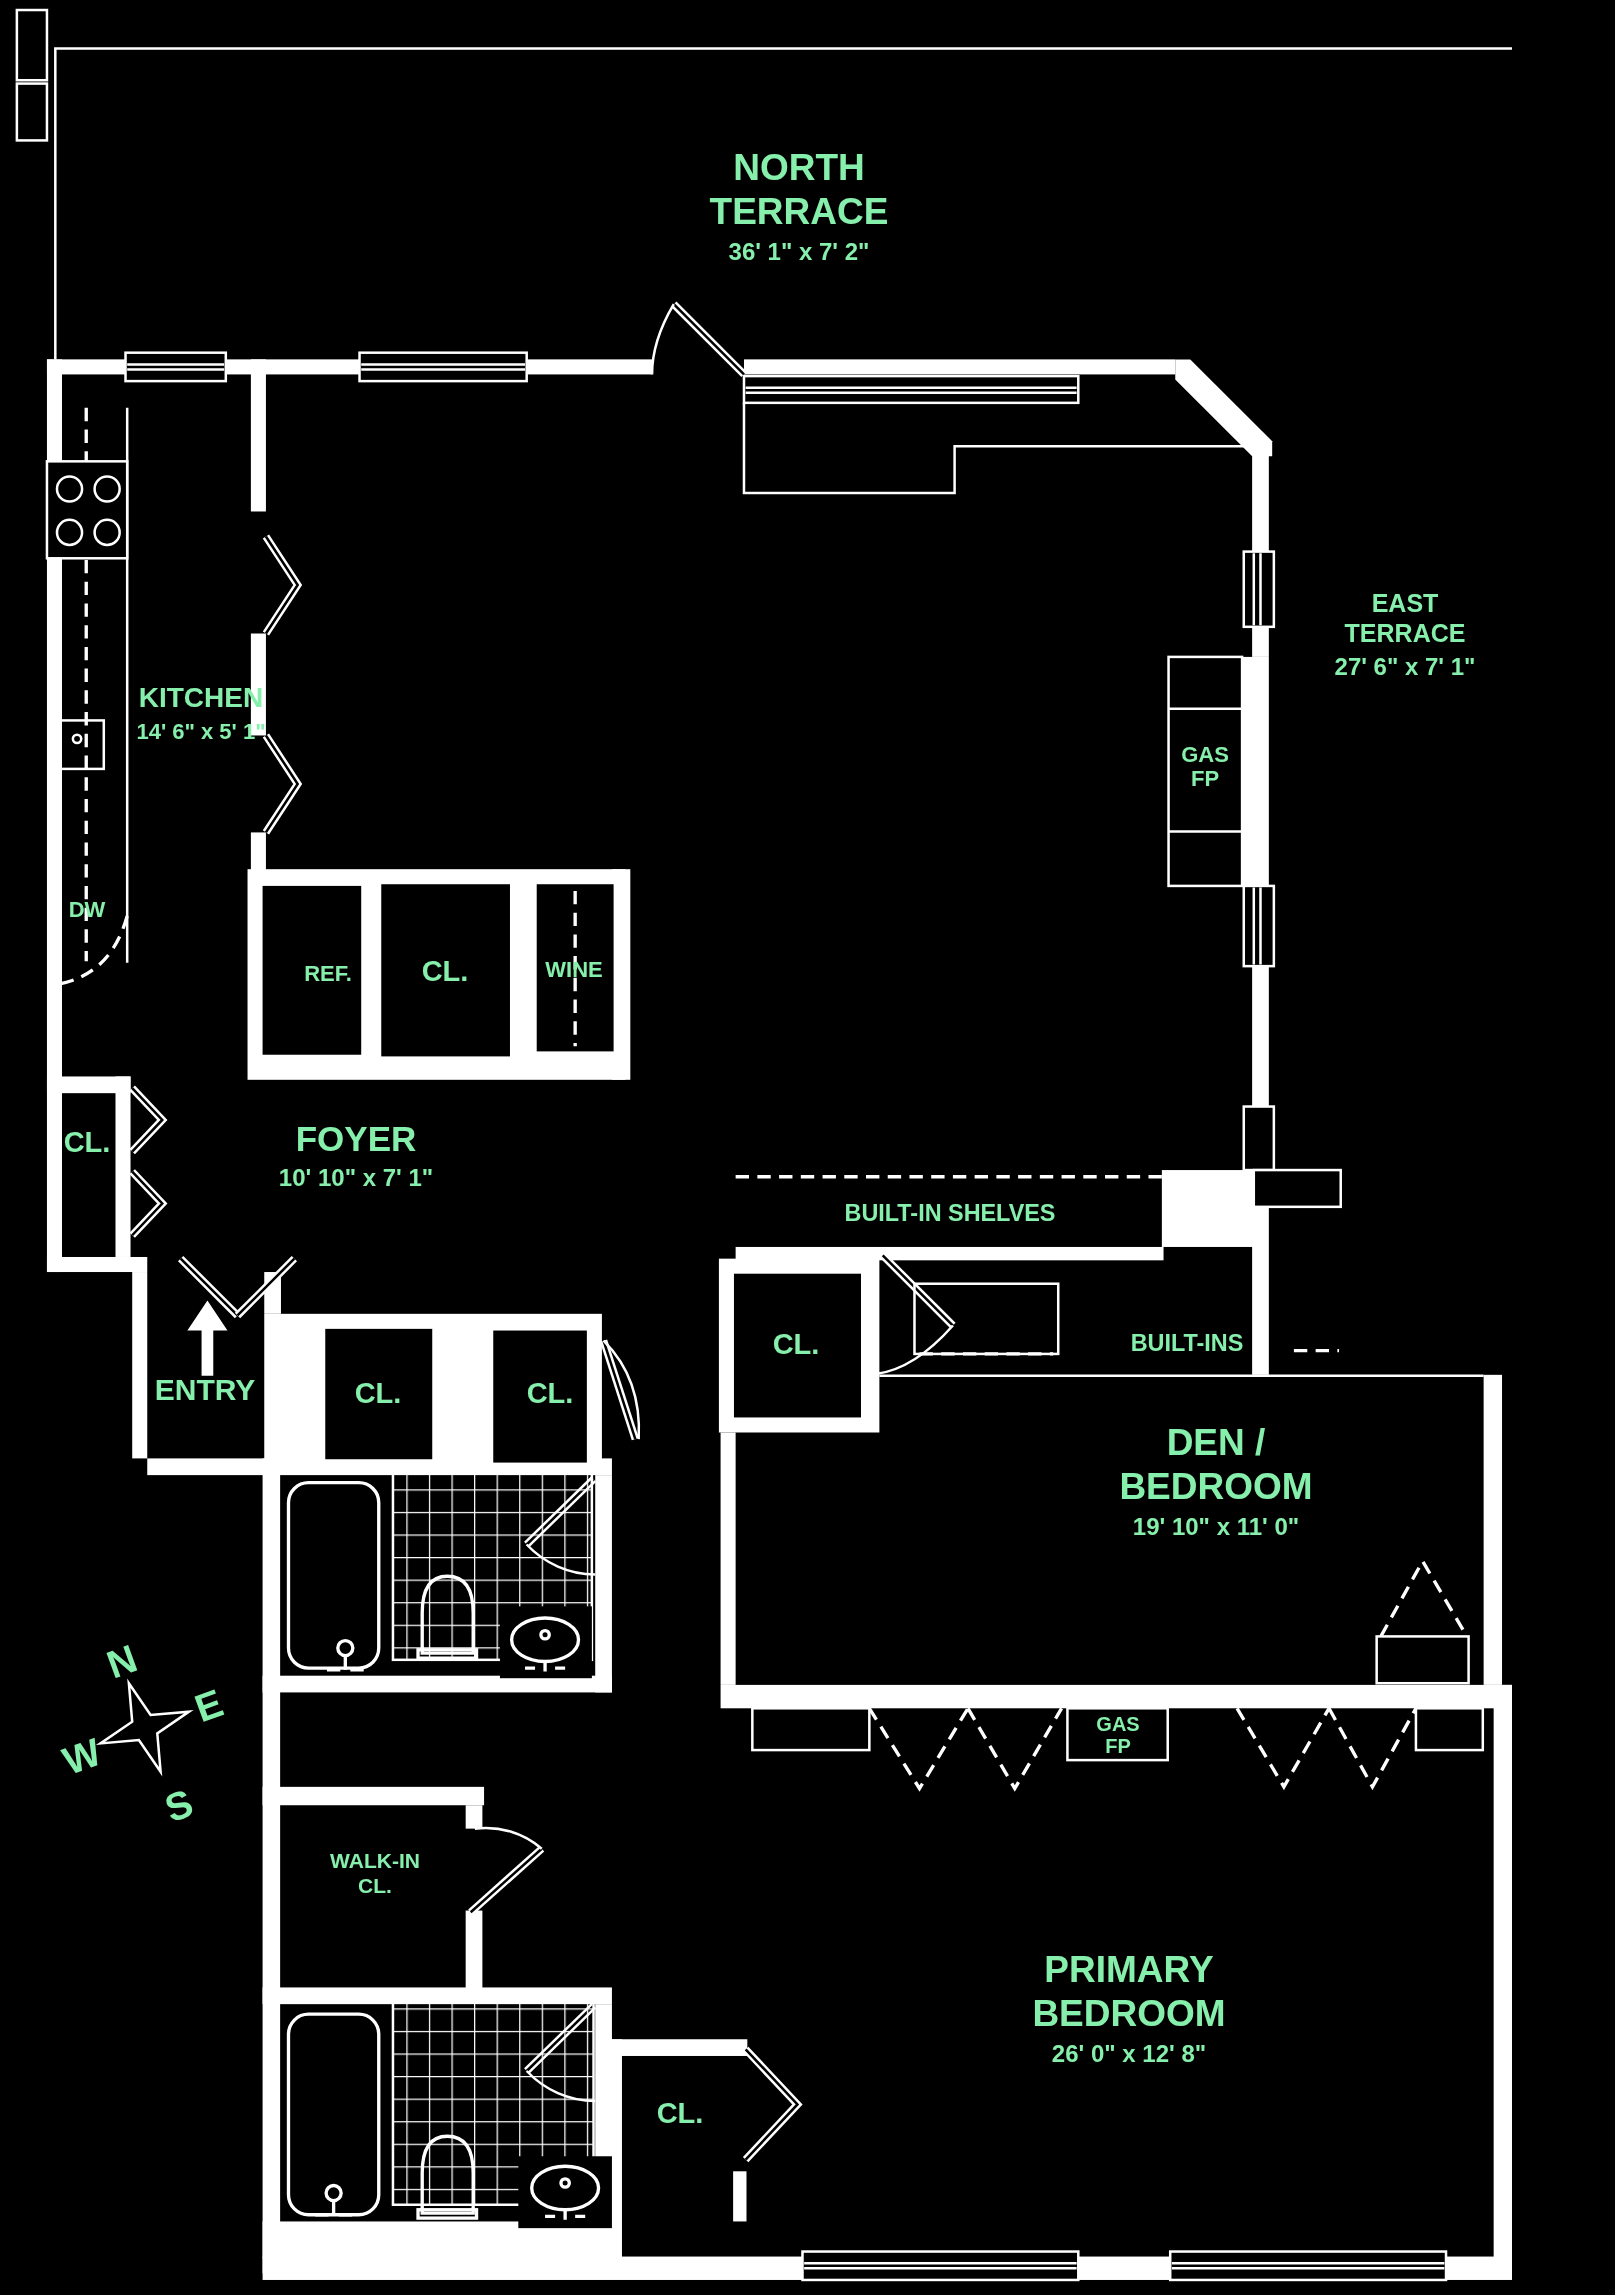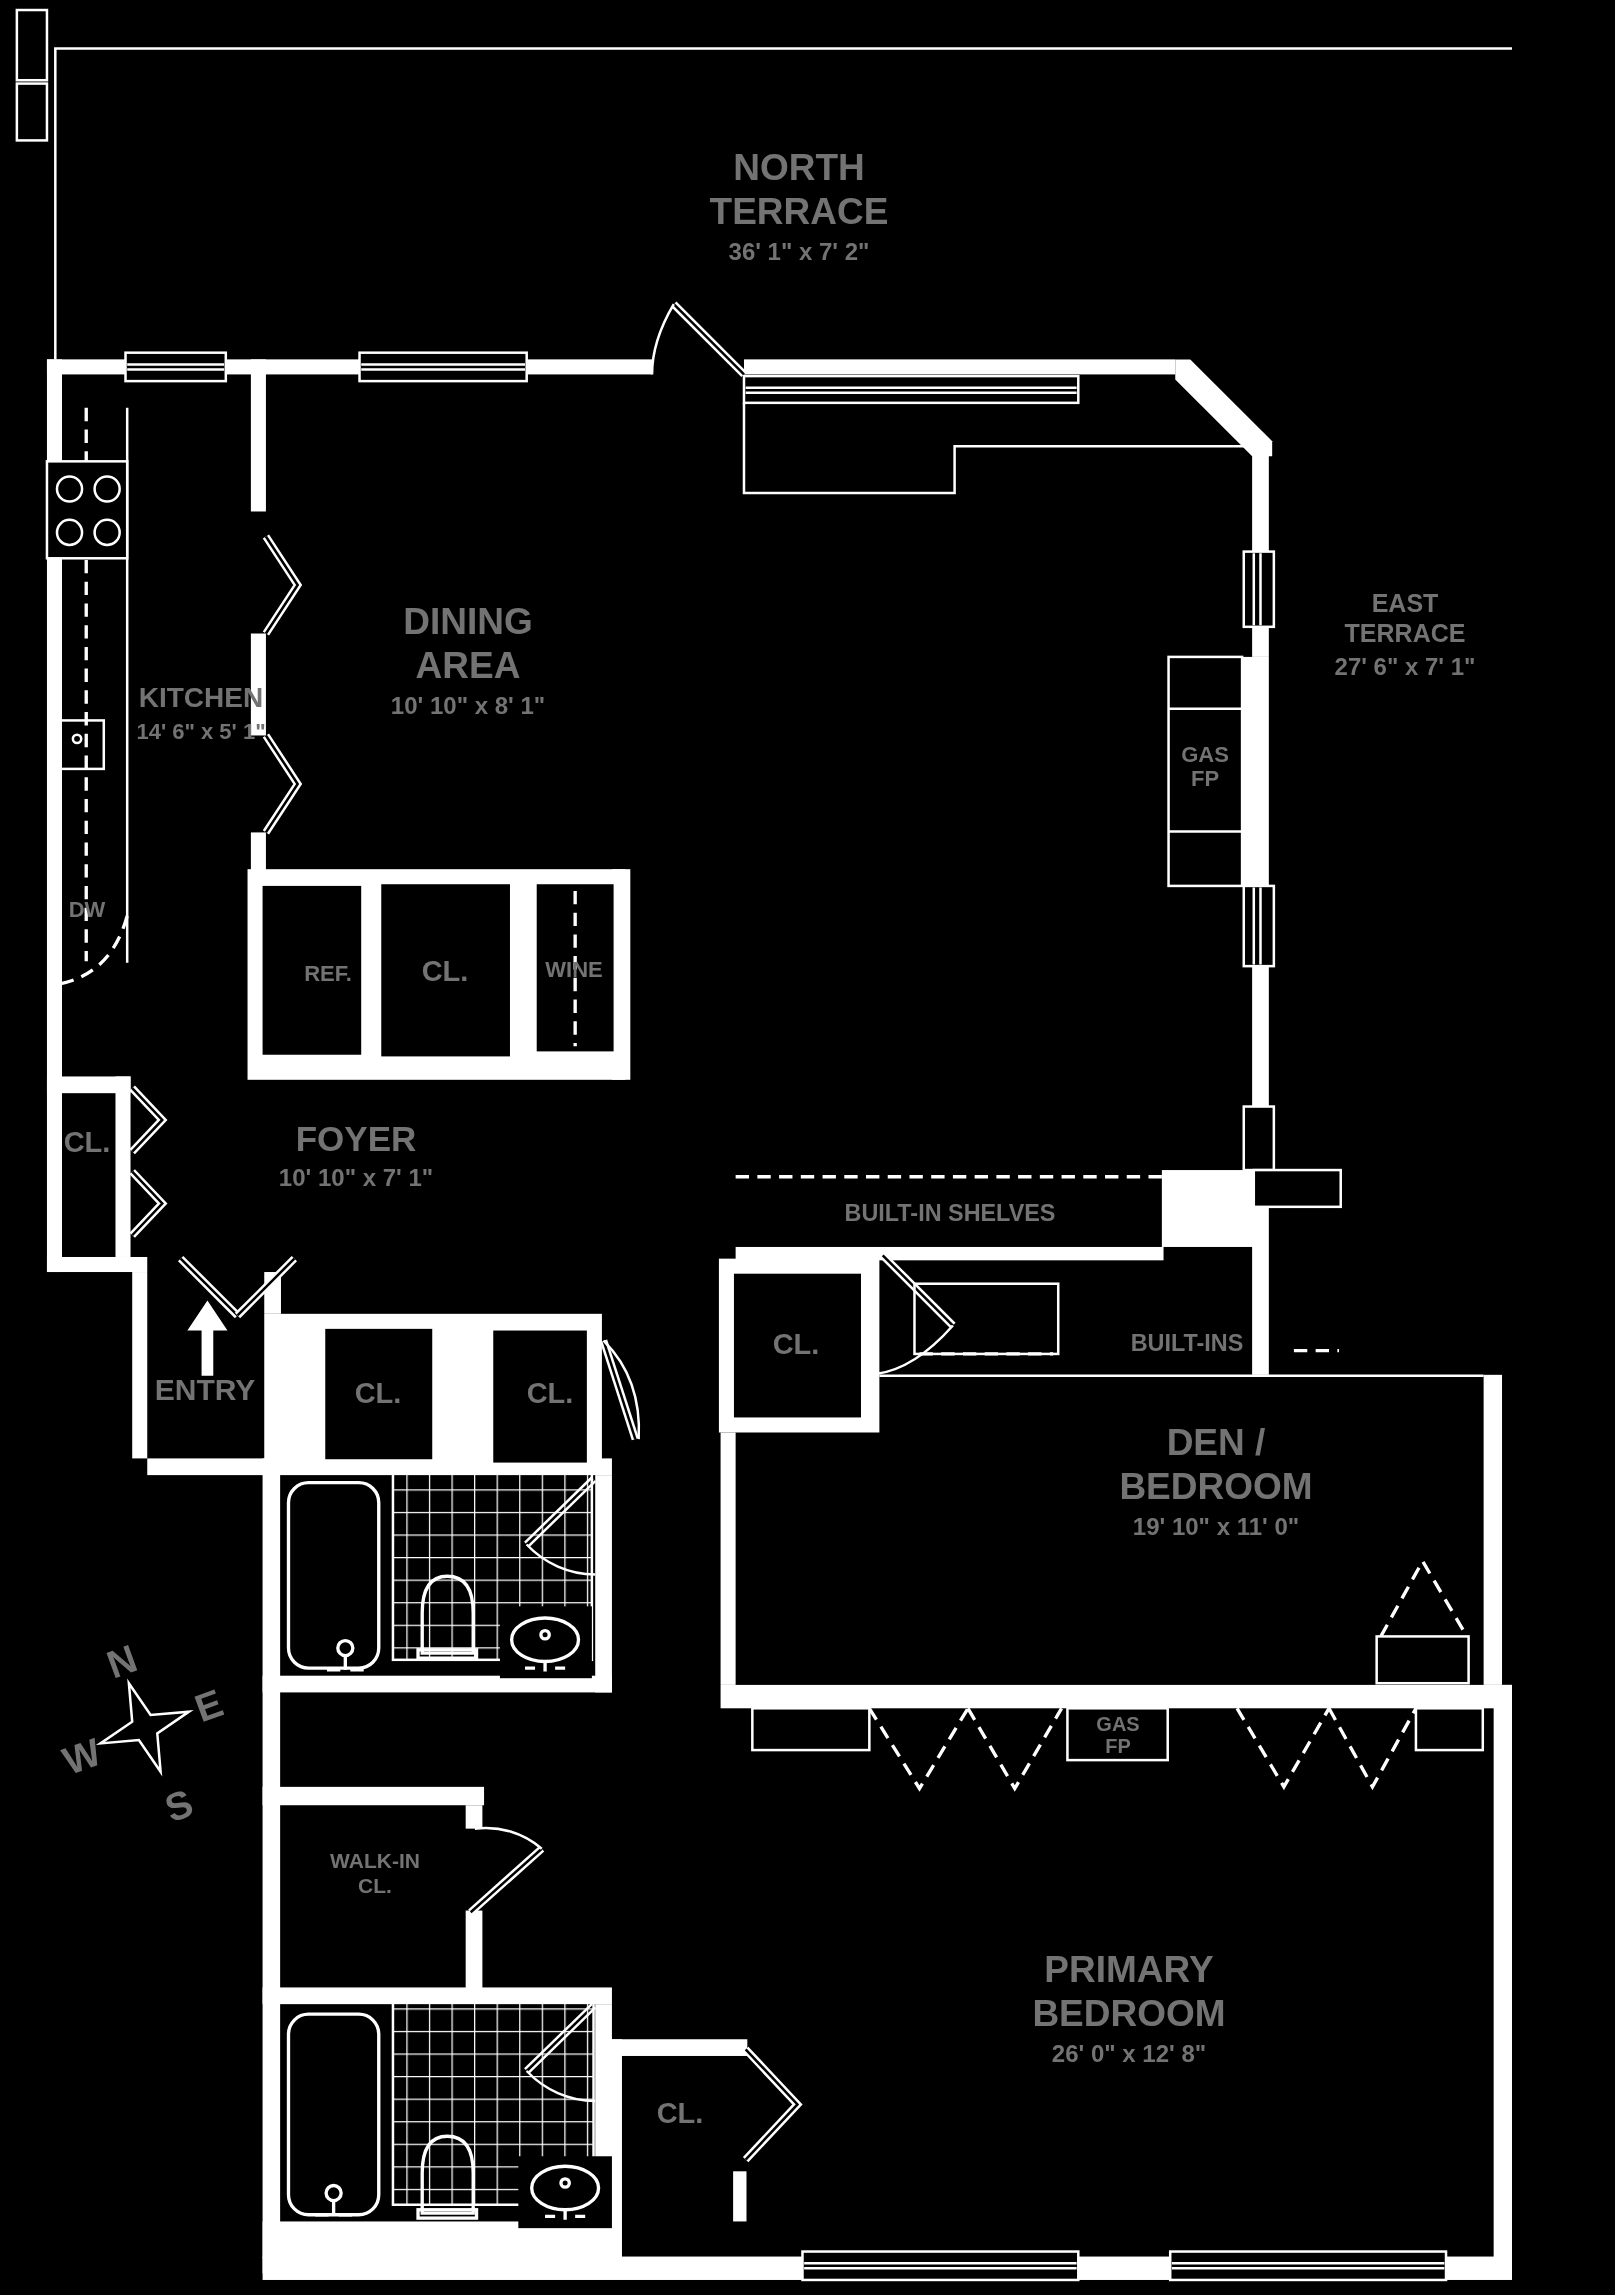--- a/index.html
+++ b/index.html
@@ -1,17 +1,17 @@
 <!DOCTYPE html>
 <html style="font-size:13.4px"><head>
 <meta charset="utf-8">
 <style>
   html,body{margin:0;padding:0;background:#000;}
   #plan{position:relative;width:1512px;height:2295px;background:#000;overflow:hidden;
-        font-family:"Liberation Sans", sans-serif;color:#737373;}
+        font-family:"Liberation Sans", sans-serif;color:#86efac;}
   #plan svg{position:absolute;left:0;top:0;}
   .t{fill:none;stroke:#fff;stroke-width:3;}
   .w{fill:#fff;stroke:none;}
   .b{fill:#000;stroke:#fff;stroke-width:3;}
   .d{fill:none;stroke:#fff;stroke-width:4;stroke-dasharray:16 10;}
   .lo{fill:none;stroke:#fff;stroke-width:9;}
   .li{fill:none;stroke:#000;stroke-width:3;}
   .f{fill:none;stroke:#fff;stroke-width:4;}
   .lbl{position:absolute;transform:translate(-50%,-50%);display:flex;flex-direction:column;
        align-items:center;text-align:center;font-weight:bold;white-space:nowrap;line-height:1.18;}
@@ -267,25 +267,20 @@
   <span class="nm">EAST</span>
   <span class="nm">TERRACE</span>
   <span class="dims">27' 6" x 7' 1"</span>
 </div>
 
 <div class="lbl sm" style="left:201px;top:713px">
   <span class="nm">KITCHEN</span>
   <span class="dims" style="font-size:22px">14' 6" x 5' 1"</span>
 </div>
 
-<div class="lbl big" style="left:468px;top:660px">
-  <span class="nm">DINING</span>
-  <span class="nm">AREA</span>
-  <span class="dims">10' 10" x 8' 1"</span>
-</div>
 
 
 <div class="lbl tag" style="left:1205px;top:767px">
   <span>GAS</span>
   <span>FP</span>
 </div>
 
 <div class="lbl tag" style="left:87px;top:910px">
   <span>DW</span>
 </div>

